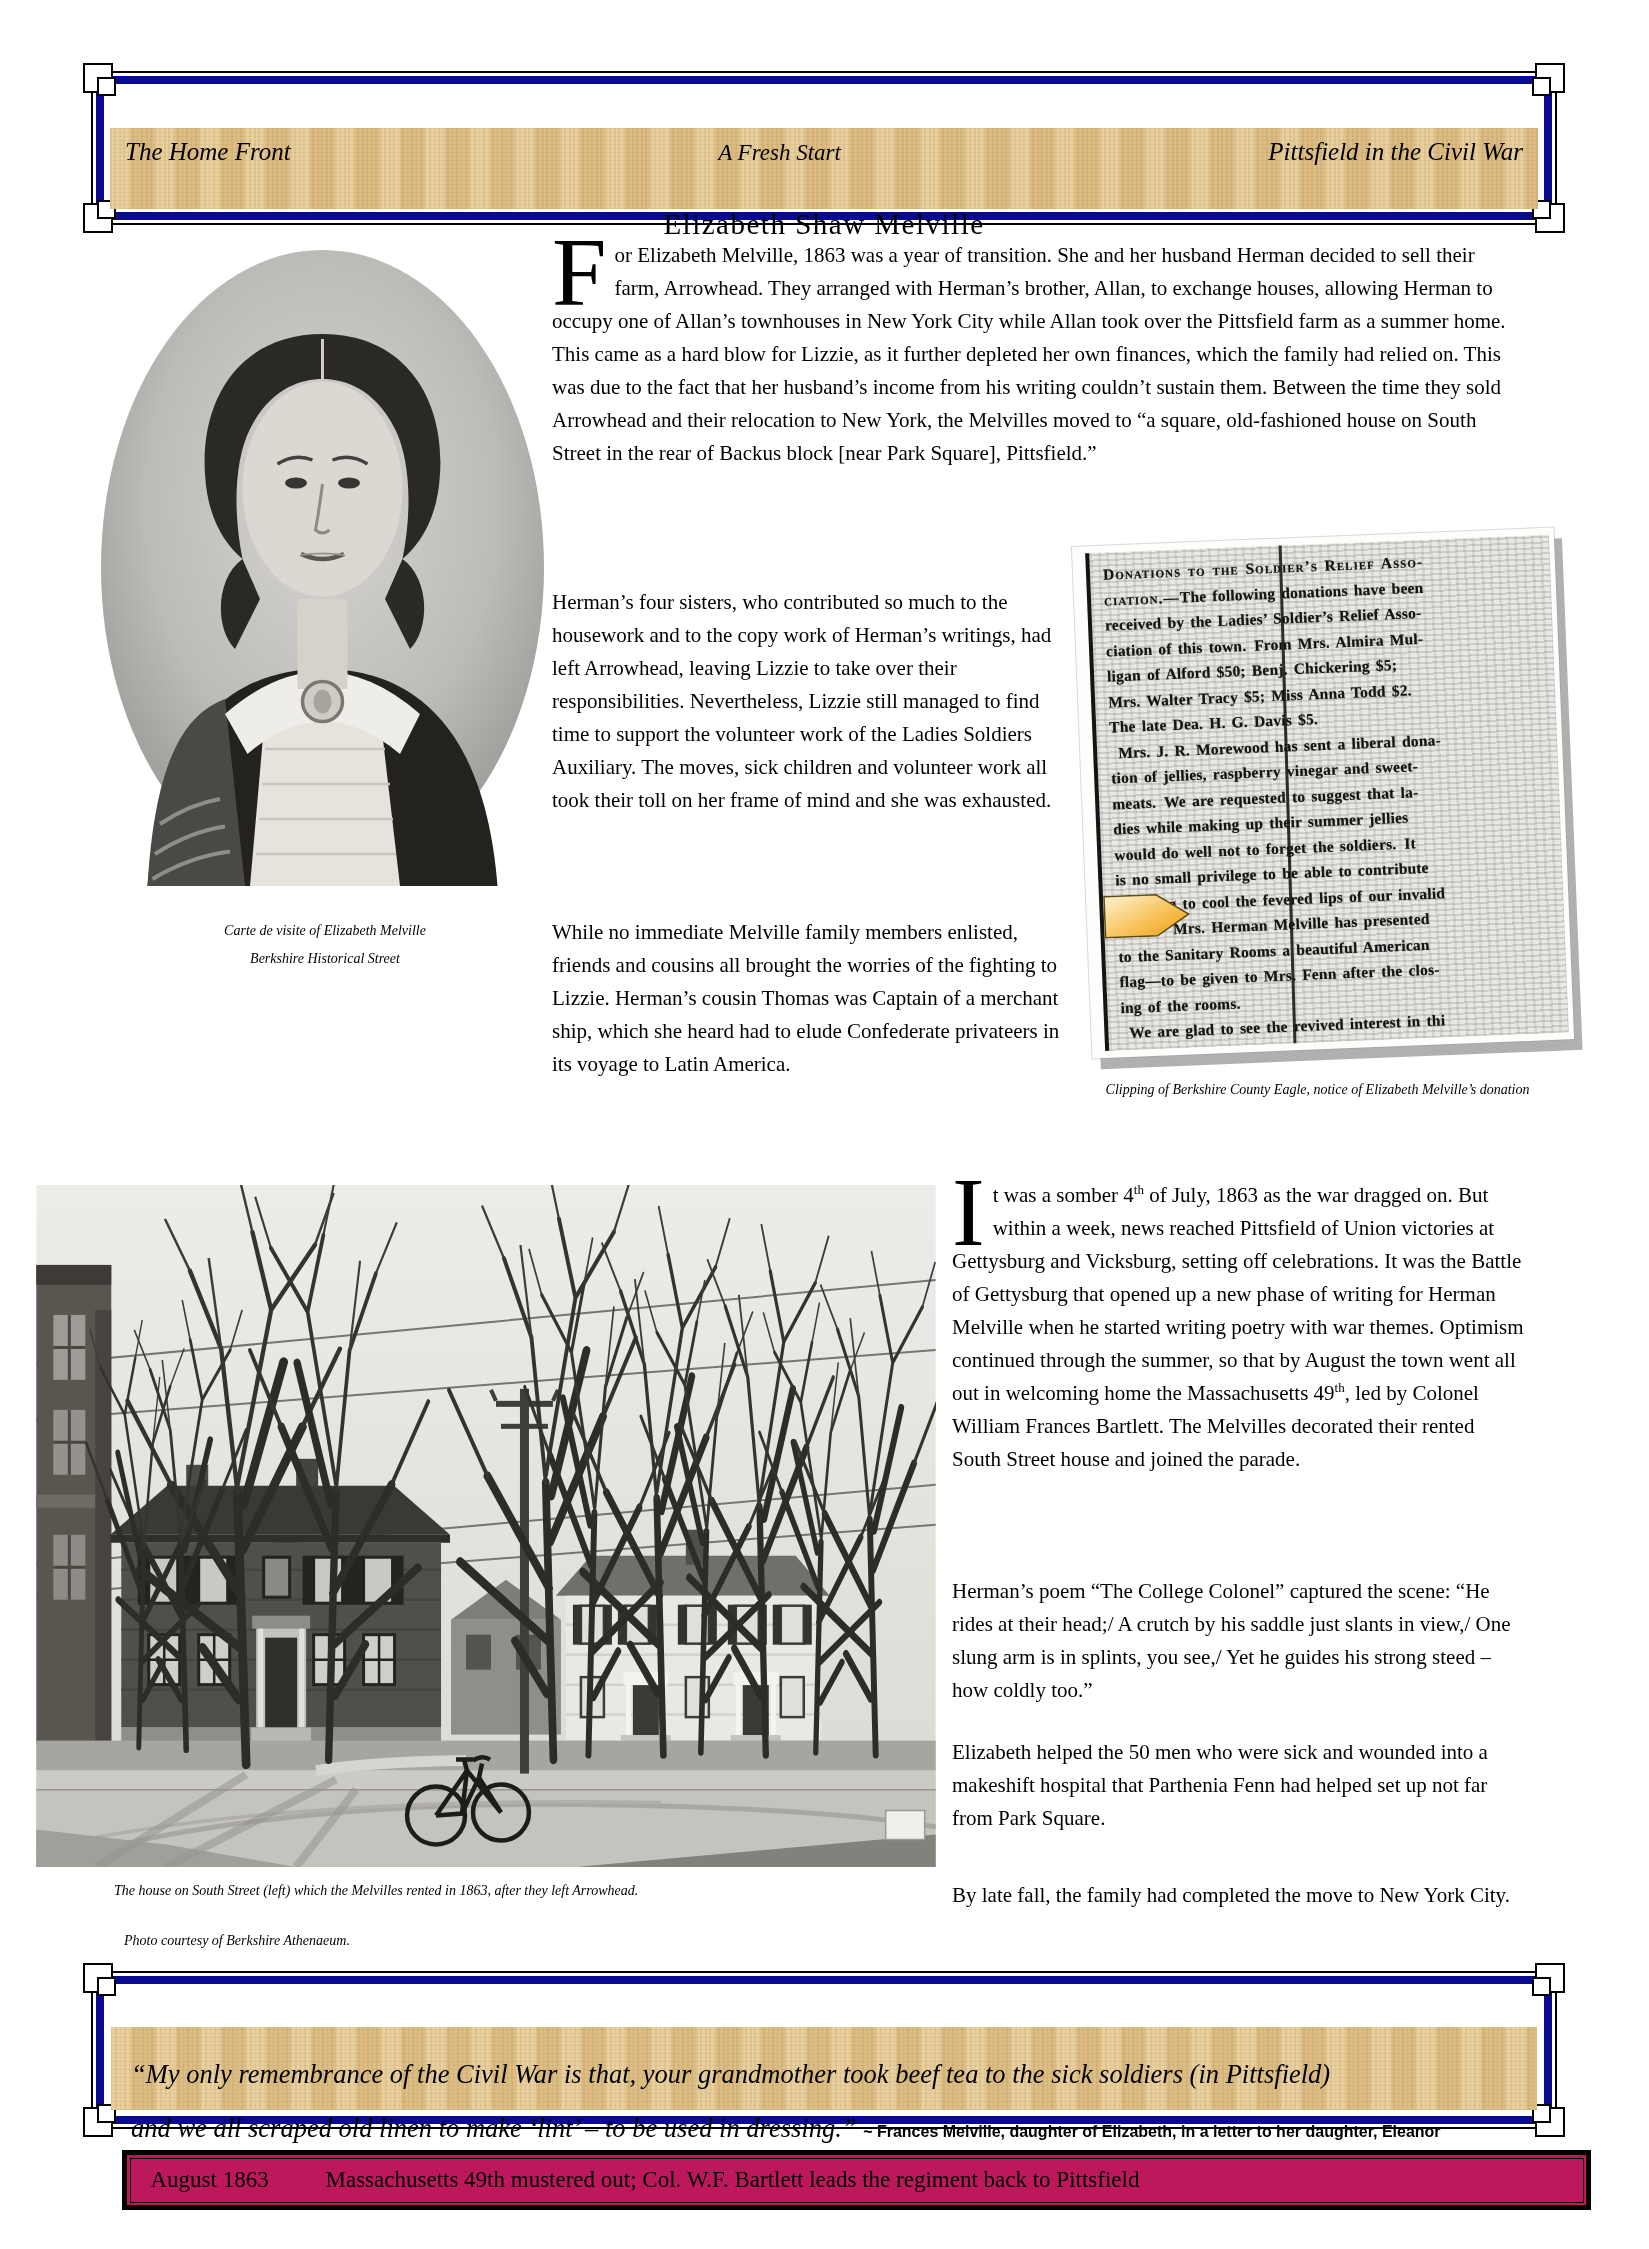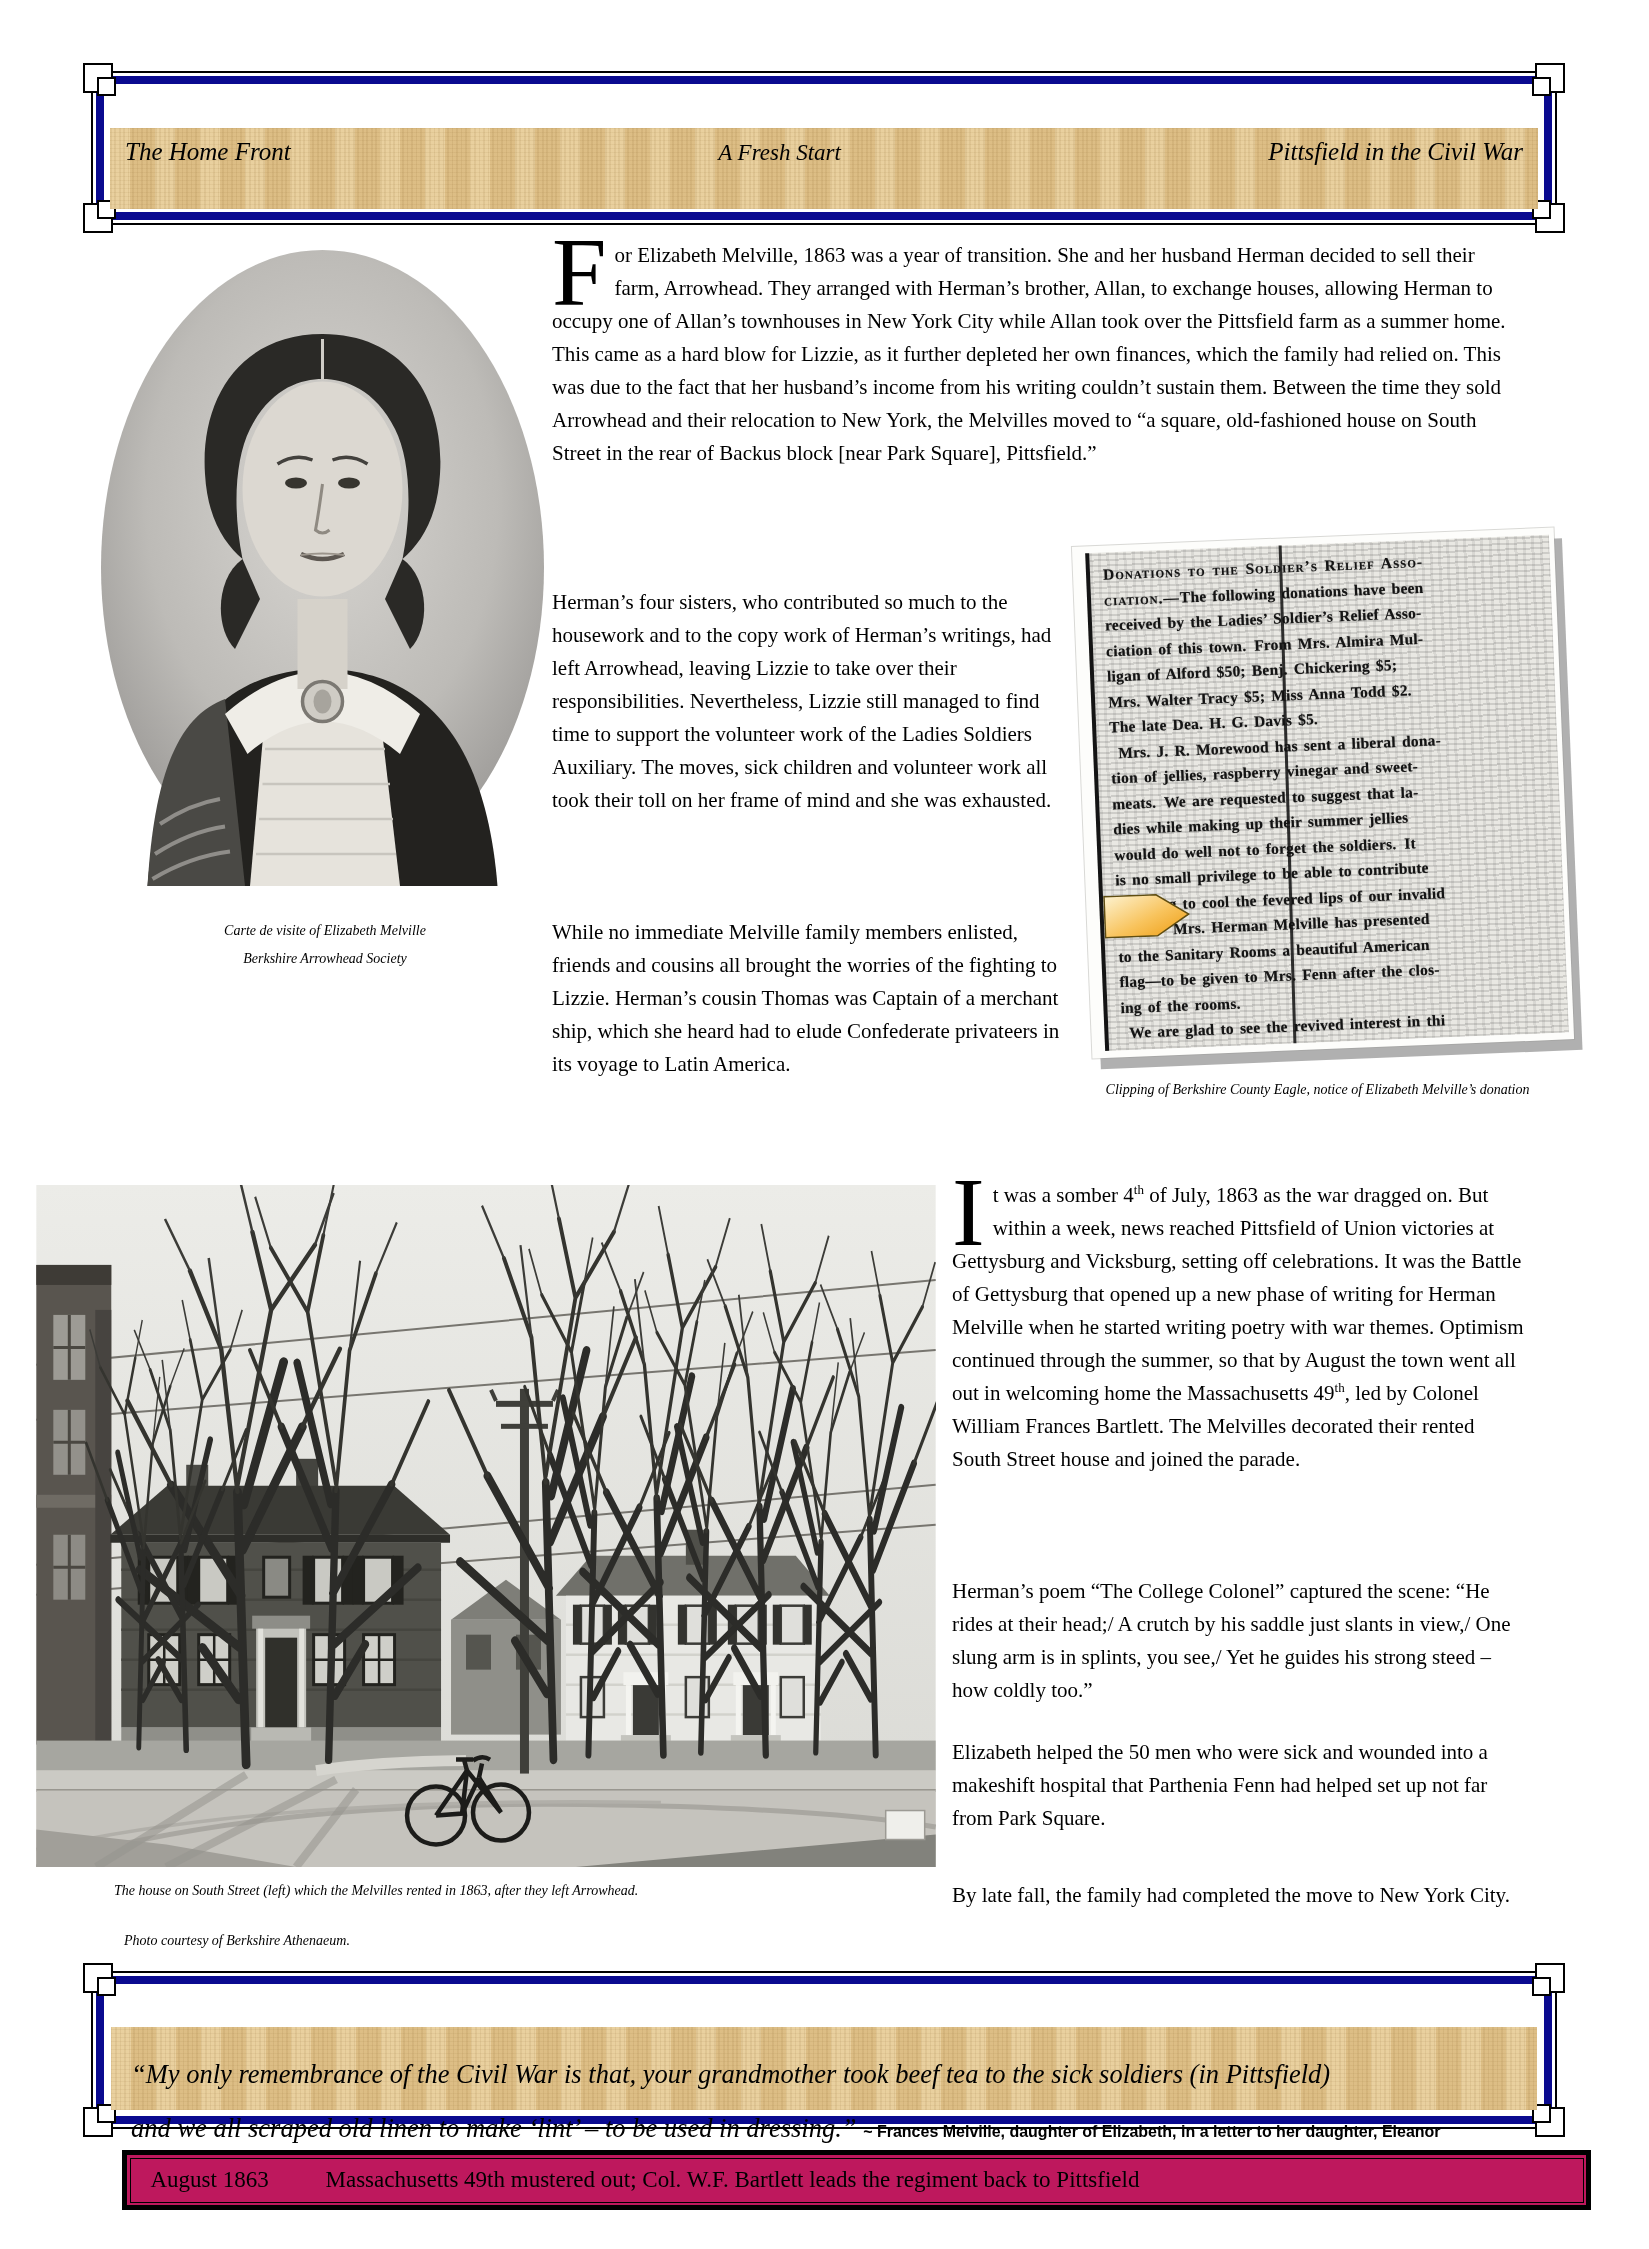--- a/index.html
+++ b/index.html
@@ -88,20 +88,21 @@
   <div class="sq sq-big bl-a"></div>
   <div class="sq sq-small bl-b"></div>
   <div class="sq sq-big br-a"></div>
   <div class="sq sq-small br-b"></div>
   <div class="tan abs" style="left:17px;top:19px;right:17px;bottom:14px;">
     <div class="hdr-row">
       <span class="hdr-side">The Home Front</span>
       <span class="hdr-center">A Fresh Start</span>
       <span class="hdr-side">Pittsfield in the Civil War</span>
     </div>
+    <div class="hdr-sub">Elizabeth Shaw Melville</div>
   </div>
 </div>
 
 <svg class="photo" style="left:100px;top:249px;" width="445" height="637" viewBox="0 0 890 1274">
   <defs>
     <radialGradient id="pgrad" cx="50%" cy="40%" r="72%">
       <stop offset="0%" stop-color="#d7d5d1"></stop>
       <stop offset="55%" stop-color="#bdbbb7"></stop>
       <stop offset="100%" stop-color="#8b8987"></stop>
     </radialGradient>
@@ -133,21 +134,21 @@
   <path d="M445,470 q-8,60 -14,92 q14,12 28,0" stroke="#8f8a82" stroke-width="6" fill="none"></path>
   <path d="M402,610 q43,20 86,0" stroke="#5d5751" stroke-width="9" fill="none"></path>
   <path d="M402,612 q43,-6 86,0" stroke="#9b948b" stroke-width="4" fill="none"></path>
 
   <circle cx="445" cy="905" r="40" fill="#cfccc5" stroke="#7b7872" stroke-width="7"></circle>
   <ellipse cx="445" cy="905" rx="18" ry="24" fill="#a7a49d"></ellipse>
 </svg>
 
 <div class="caption" style="left:130px;top:917px;width:390px;text-align:center;line-height:28px;">
   <div>Carte de visite of Elizabeth Melville</div>
-  <div>Berkshire Arrowhead Society</div>
+  <div>Berkshire Historical Street</div>
 </div>
 
 <div class="para" style="left:552px;top:239px;width:970px;">
   <span class="dropcap">F</span><span>or Elizabeth Melville, 1863 was a year of transition. She and her husband Herman decided to sell their farm, Arrowhead. They arranged with Herman’s brother, Allan, to exchange houses, allowing Herman to occupy one of Allan’s townhouses in New York City while Allan took over the Pittsfield farm as a summer home. This came as a hard blow for Lizzie, as it further depleted her own finances, which the family had relied on. This was due to the fact that her husband’s income from his writing couldn’t sustain them. Between the time they sold Arrowhead and their relocation to New York, the Melvilles moved to “a square, old-fashioned house on South Street in the rear of Backus block [near Park Square], Pittsfield.”</span>
 </div>
 
 <div class="para" style="left:552px;top:586px;width:517px;">Herman’s four sisters, who contributed so much to the housework and to the copy work of Herman’s writings, had left Arrowhead, leaving Lizzie to take over their responsibilities. Nevertheless, Lizzie still managed to find time to support the volunteer work of the Ladies Soldiers Auxiliary. The moves, sick children and volunteer work all took their toll on her frame of mind and she was exhausted.</div>
 
 <div class="para" style="left:552px;top:916px;width:517px;">While no immediate Melville family members enlisted, friends and cousins all brought the worries of the fighting to Lizzie. Herman’s cousin Thomas was Captain of a merchant ship, which she heard had to elude Confederate privateers in its voyage to Latin America.</div>
 

